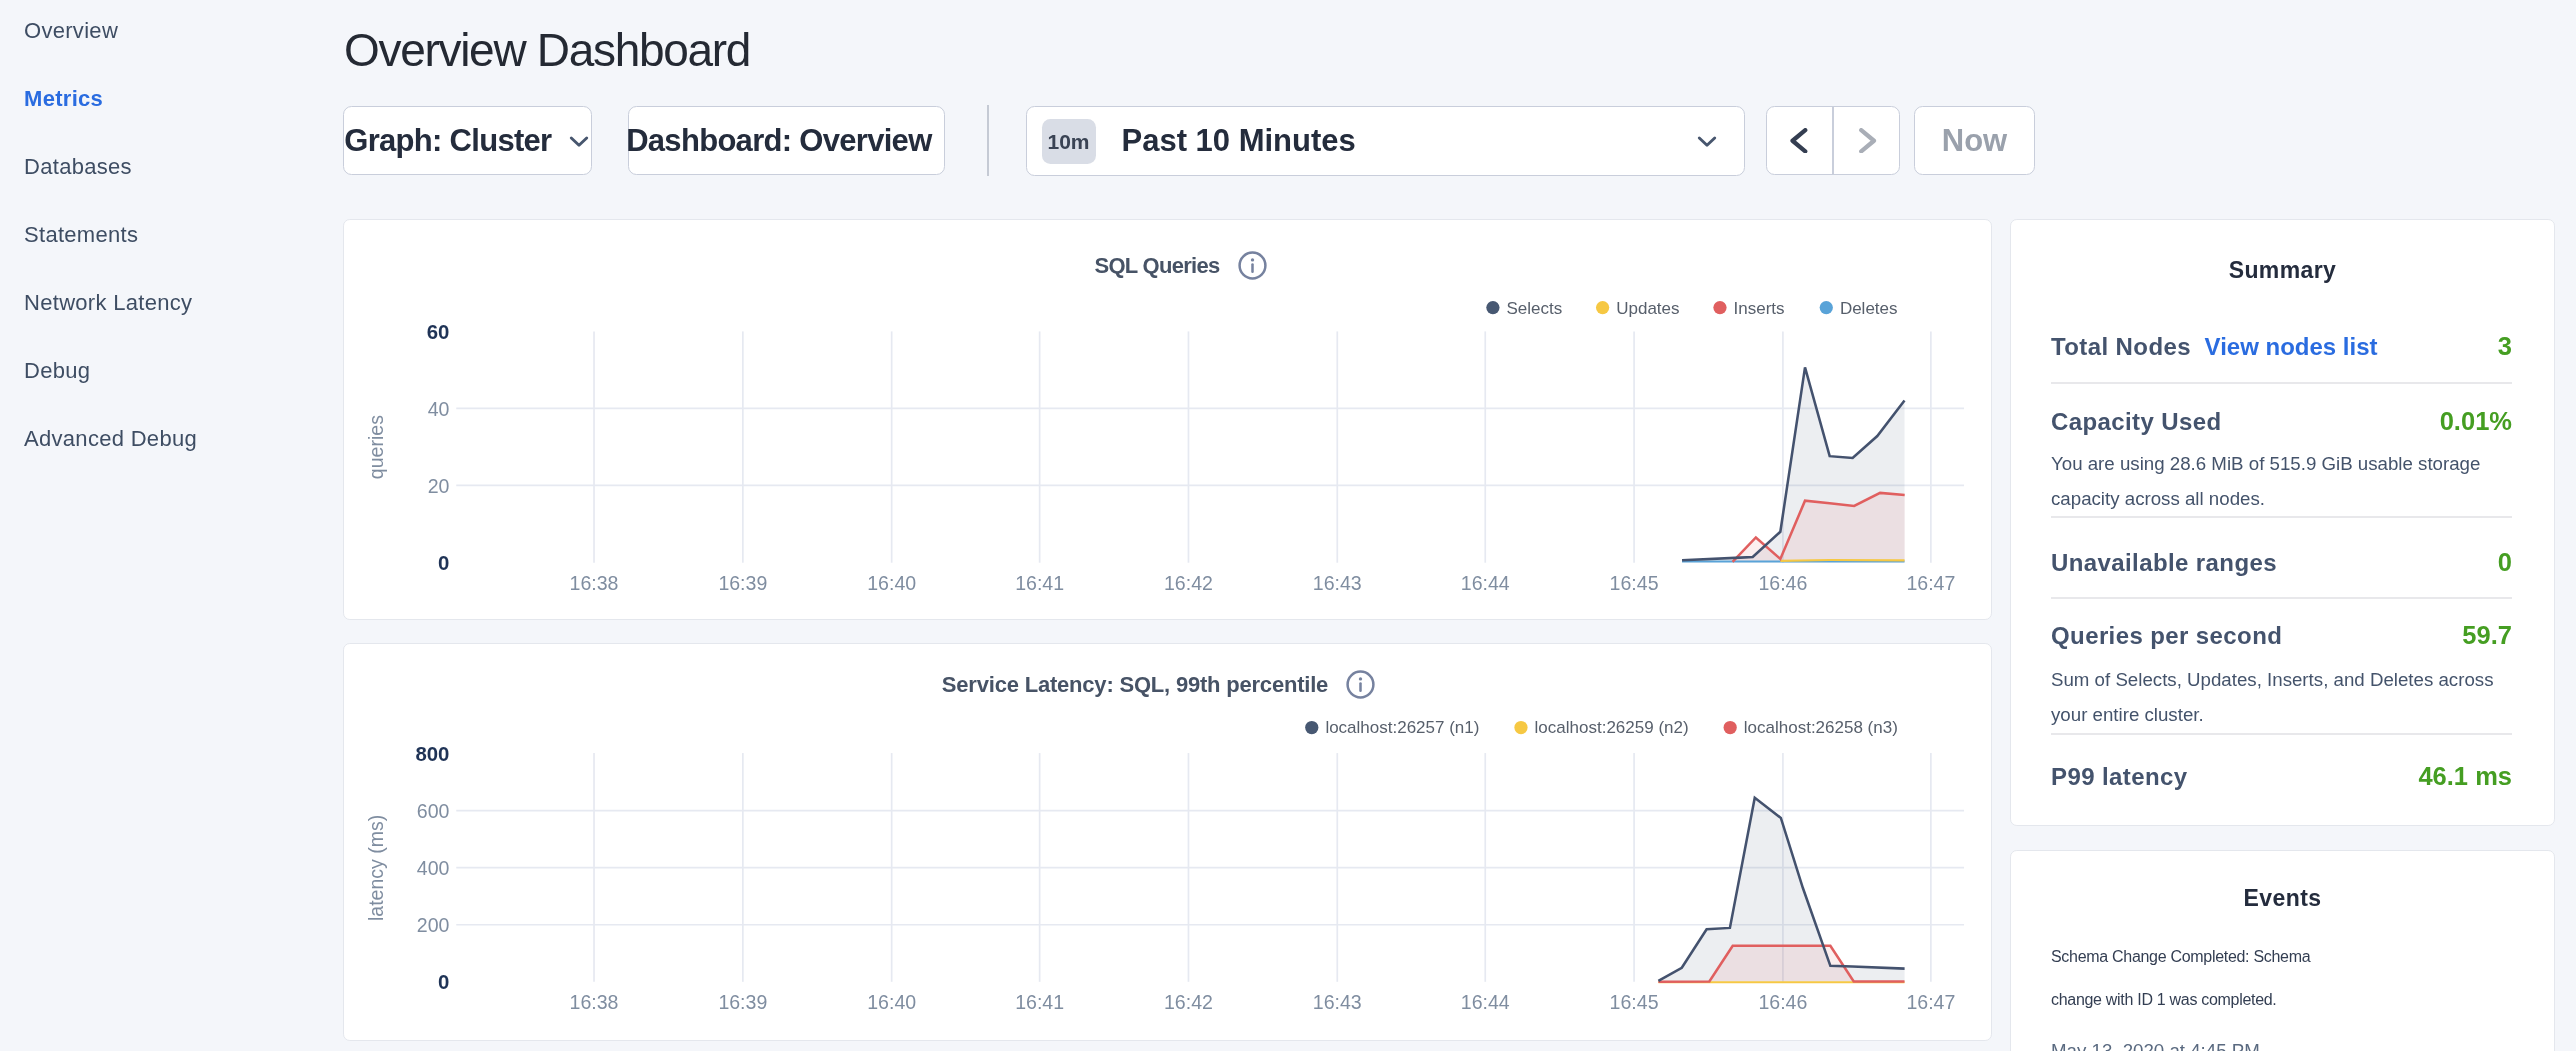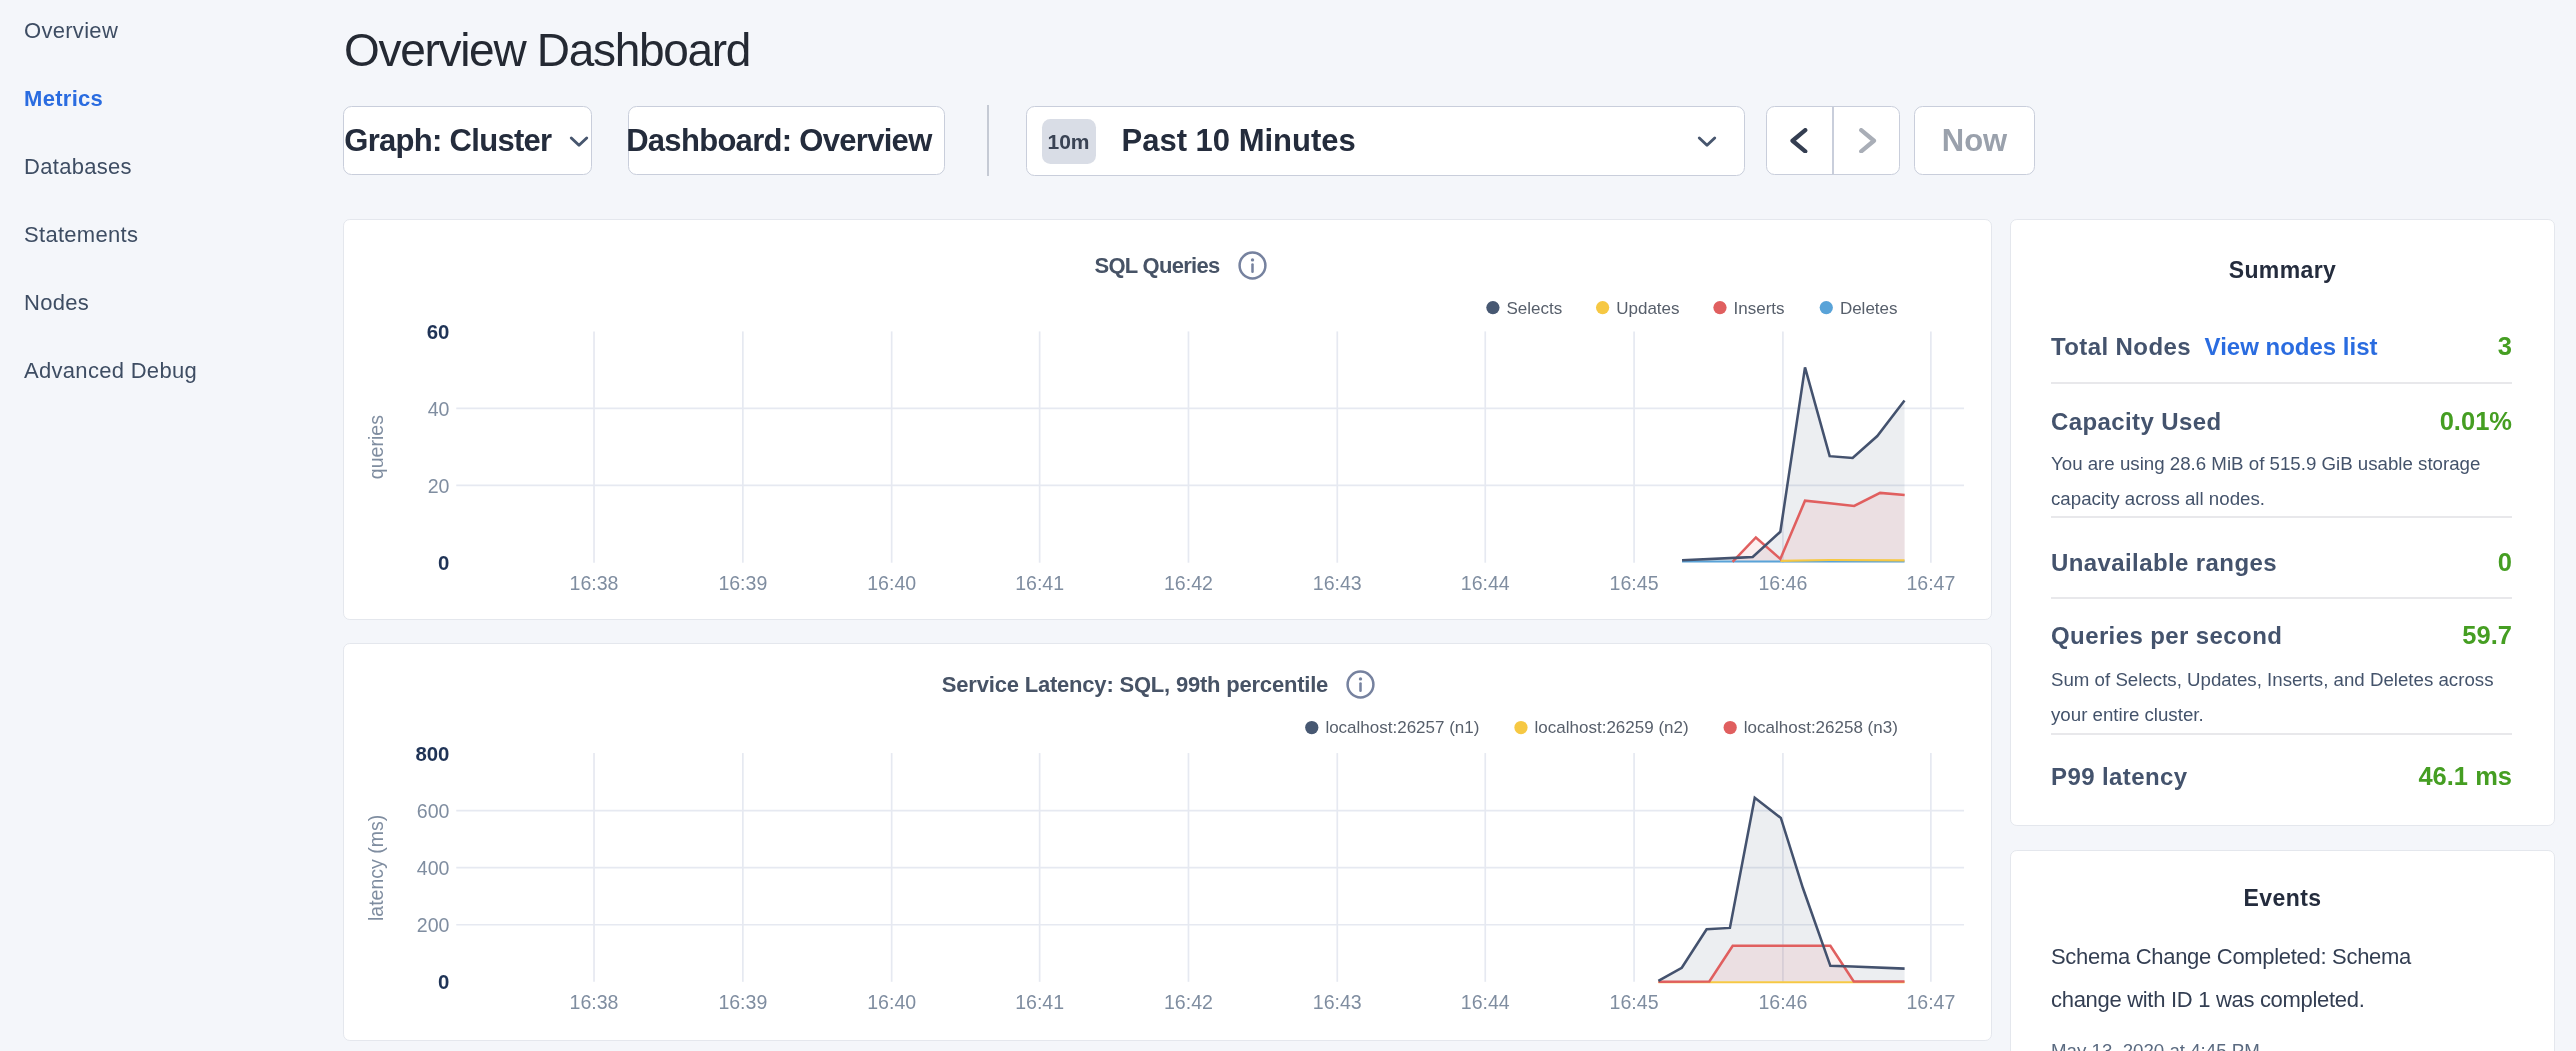--- a/index.html
+++ b/index.html
@@ -26,21 +26,22 @@
 .sdiv { position:absolute; left:40px; right:42px; height:1.7px; background:#e8e8eb; }
 .sdesc { position:absolute; left:40px; right:31px; font-size:18.7px; line-height:35px; color:#44536b; }
 </style>
 </head>
 <body>
 <div class="nav">
   <div>Overview</div>
   <div class="active">Metrics</div>
   <div>Databases</div>
   <div>Statements</div>
-  <div>Nodes</div>
+  <div>Network Latency</div>
+  <div>Debug</div>
   <div>Advanced Debug</div>
 </div>
 
 <div class="title">Overview Dashboard</div>
 
 <div class="btn" style="left:343px; top:106px; width:249px; height:69px; gap:15.3px;">
   <b style="letter-spacing:-0.7px;">Graph: Cluster</b>
   <svg class="chev" viewBox="0 0 28 28" fill="none">
       <path d="M5 10.5 L14 19 L23 10.5" stroke="#47566e" stroke-width="3.4" stroke-linecap="round" stroke-linejoin="round"></path>
     </svg>
@@ -222,16 +223,16 @@
   <div class="sdesc" style="top:442px;">Sum of Selects, Updates, Inserts, and Deletes across your entire cluster.</div>
   <div class="sdiv" style="top:513px;"></div>
   <div class="srow" style="top:535px; height:43px;">
       <span class="lab">P99 latency</span>
       <span class="val">46.1 ms</span>
     </div>
 </div>
 
 <div class="panel" style="left:2010px; top:850px; width:545px; height:238px;">
   <div style="position:absolute; top:34px; width:100%; text-align:center; font-size:23px; font-weight:bold; color:#242c3d; letter-spacing:0.4px;">Events</div>
-  <div style="position:absolute; left:40px; top:84px; right:25.5px; font-size:22px; line-height:43px; letter-spacing:-0.3px; color:#333e52;">Schema Change Completed: Schema<br>change with ID 1 was completed.</div>
+  <div style="position:absolute; left:40px; top:84px; right:25.5px; font-size:16px; line-height:43px; letter-spacing:-0.3px; color:#333e52;">Schema Change Completed: Schema<br>change with ID 1 was completed.</div>
   <div style="position:absolute; left:40px; top:171px; font-size:18.7px; color:#5a6a80;margin-top:18px;">May 13, 2020 at 4:45 PM</div>
 </div>
 
 
 </body></html>

